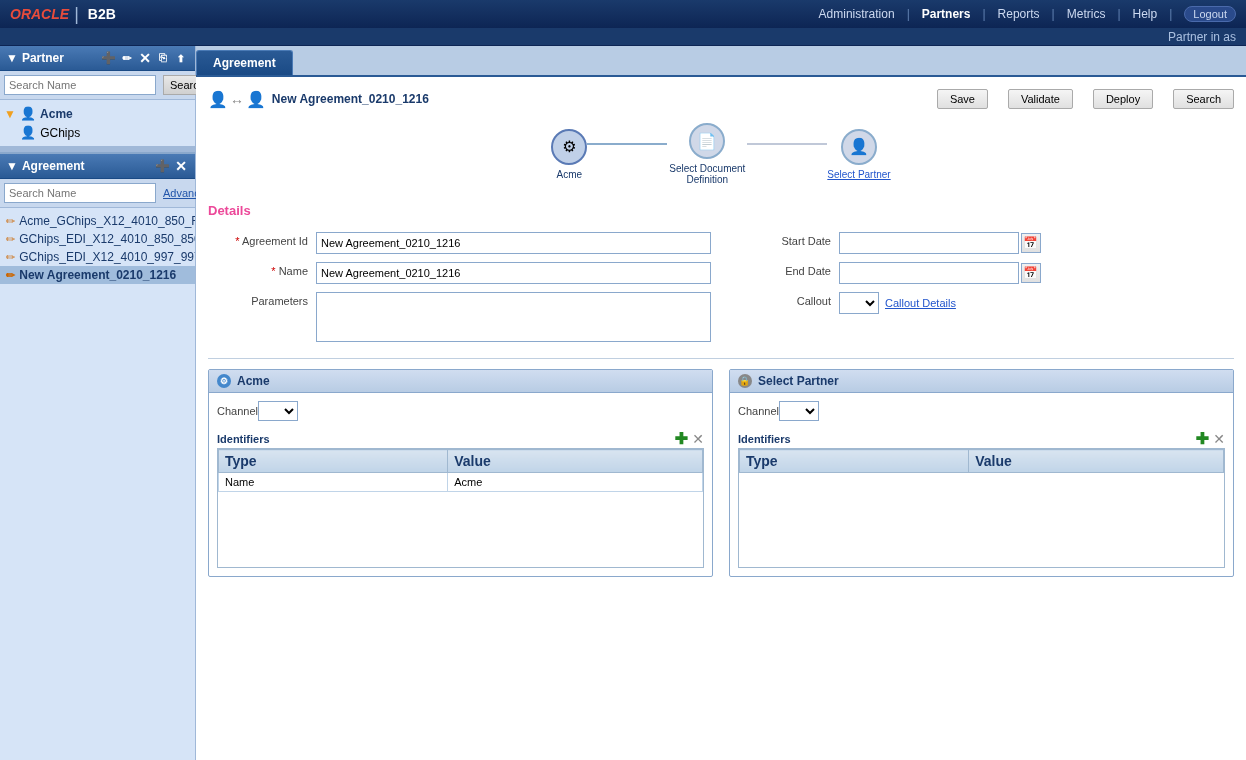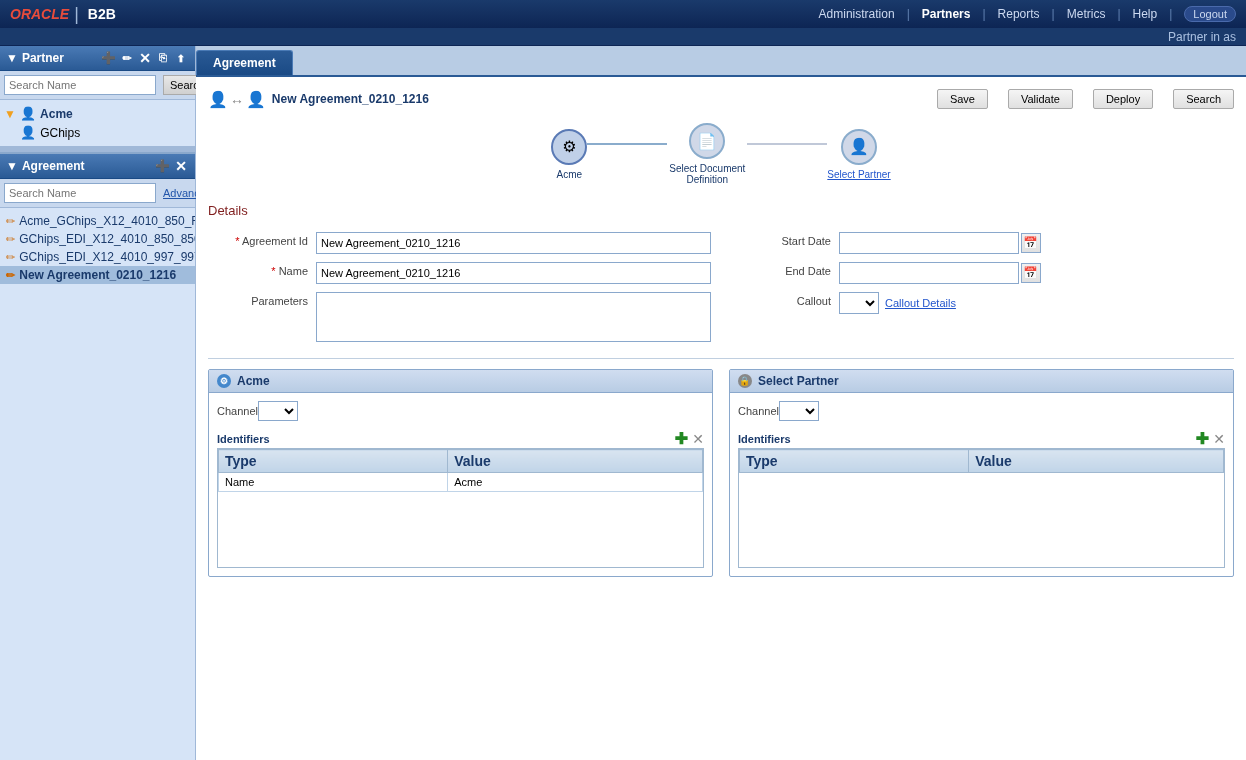--- a/index.html
+++ b/index.html
@@ -268,23 +268,23 @@
     }
     .workflow-connector {
       width: 80px;
       height: 2px;
       background: #8aaccc;
       margin-bottom: 20px;
     }
 
     
     .section-title {
-      font-weight: normal;
+      font-weight: bold;
       font-size: 13px;
-      color: #7f1d1d;
+      color: #ec4899;
       margin-bottom: 10px;
       padding-bottom: 4px;
     }
     .details-grid {
       display: grid;
       grid-template-columns: 1fr 1fr;
       gap: 8px 20px;
       margin-bottom: 16px;
     }
     .details-left, .details-right {

